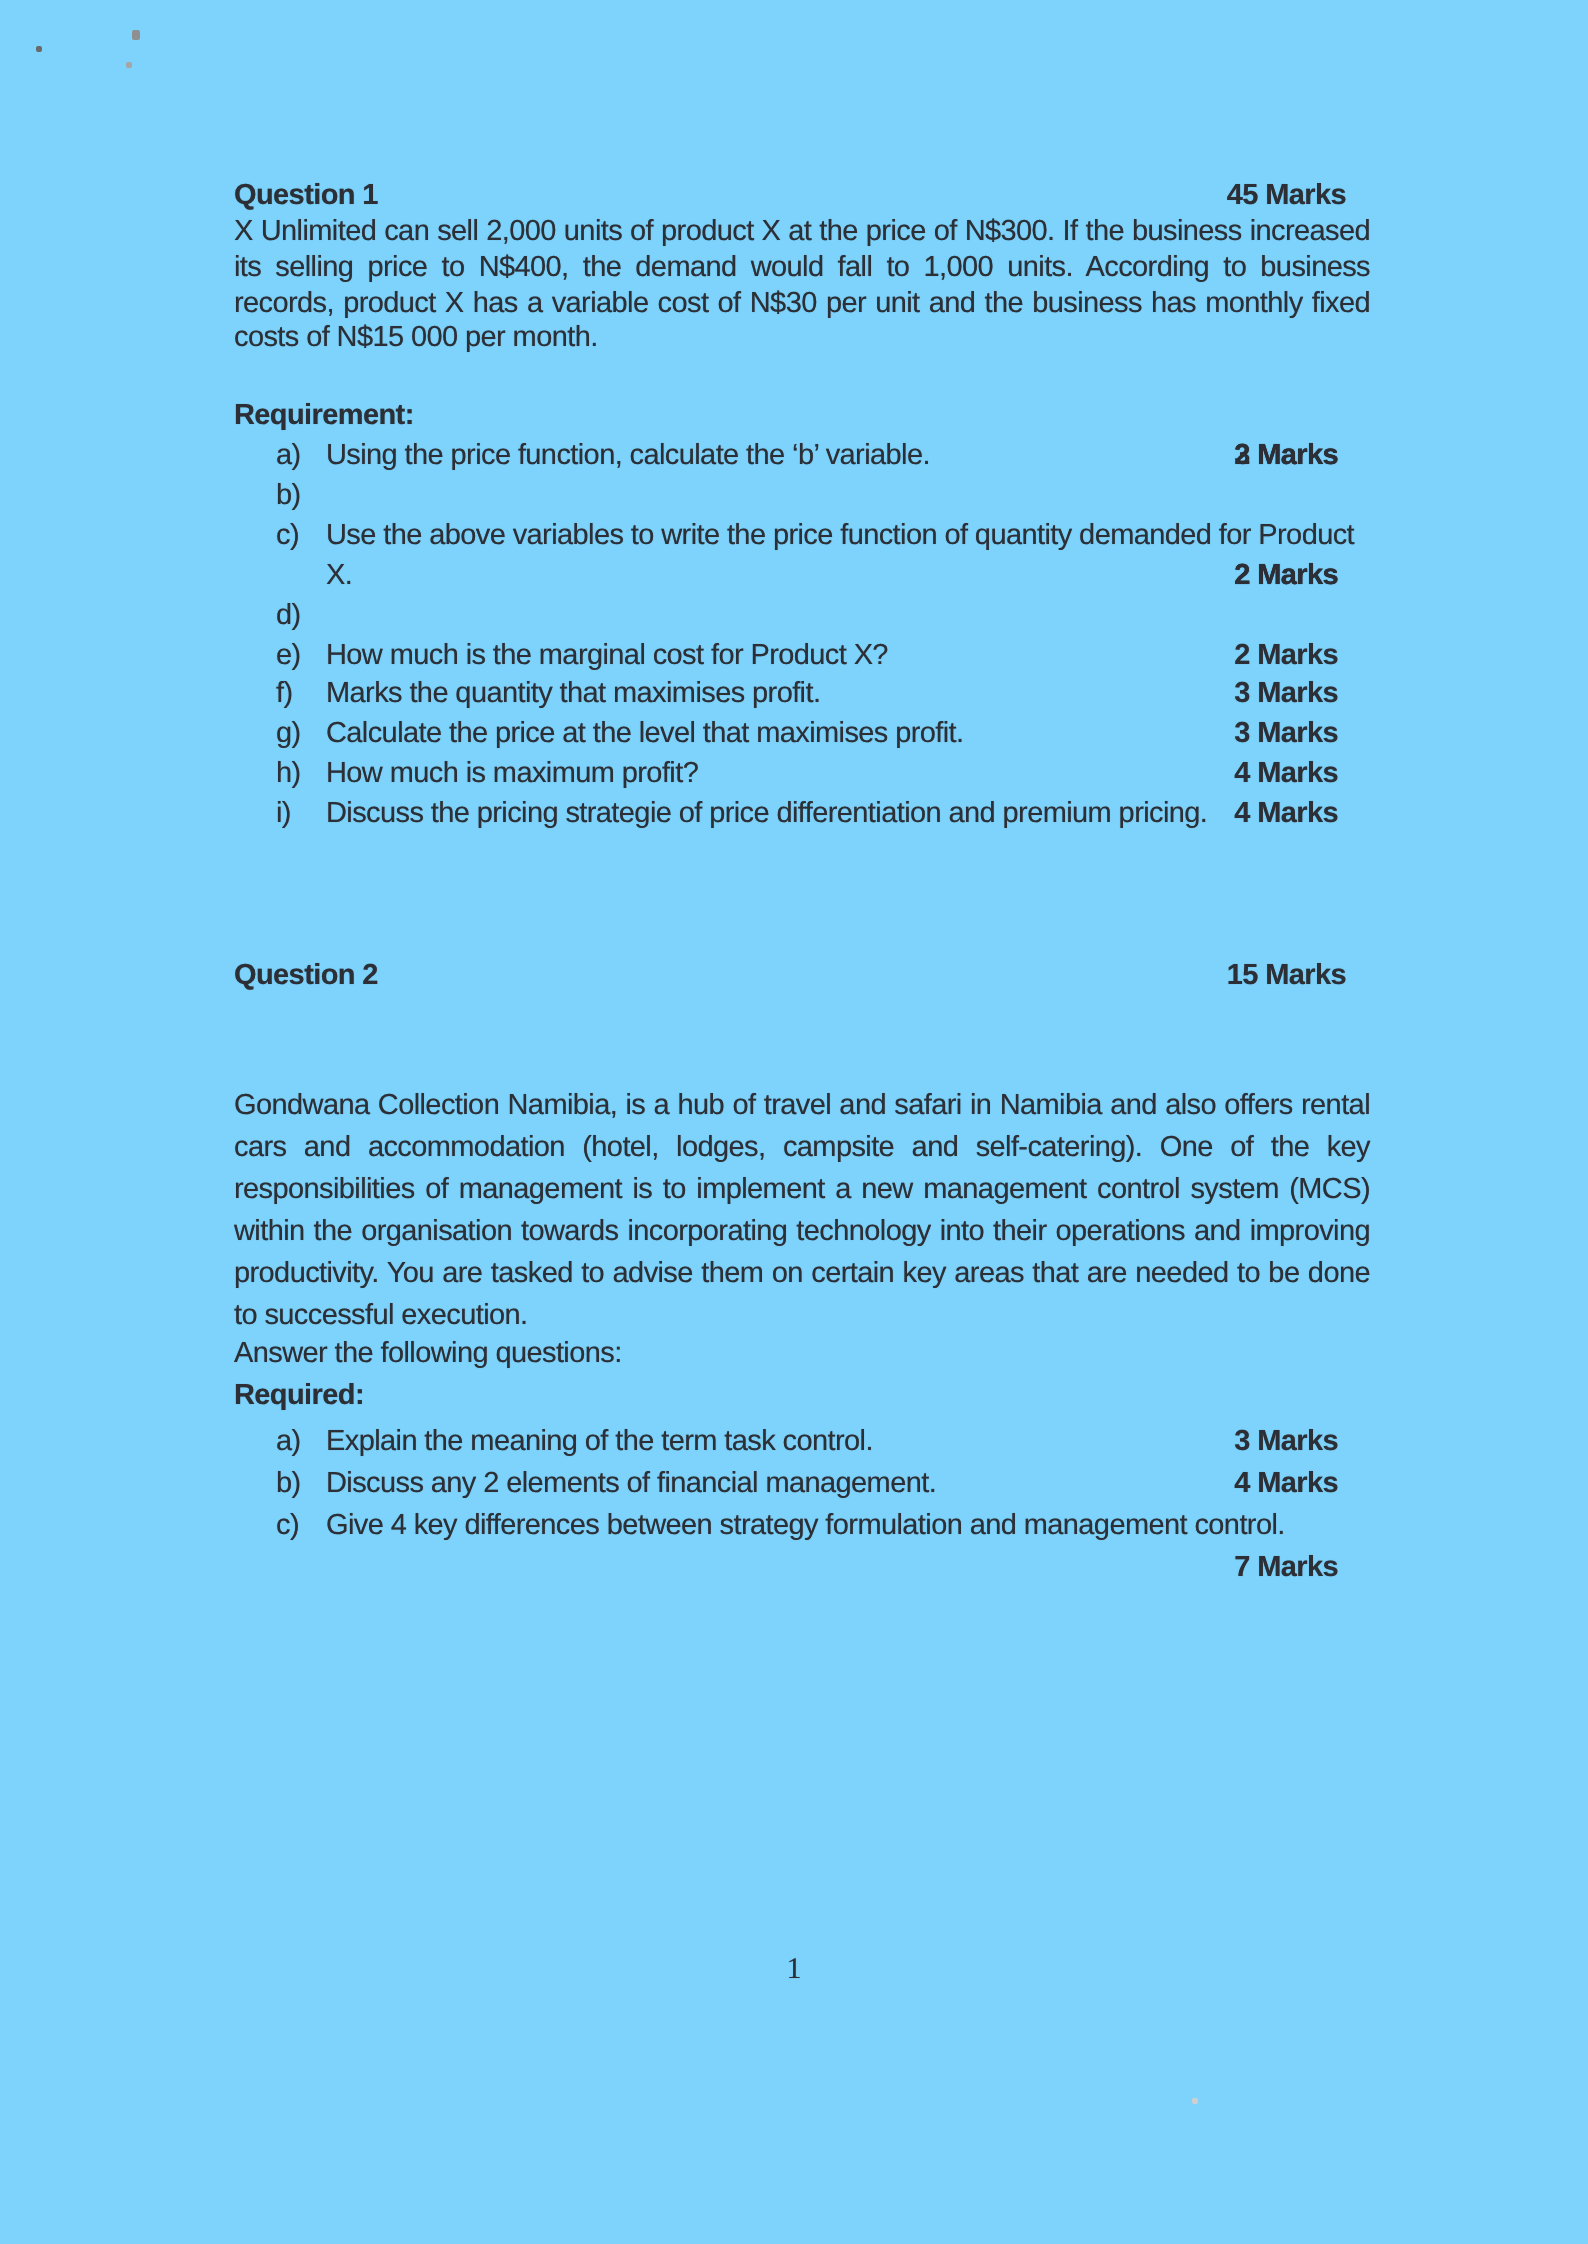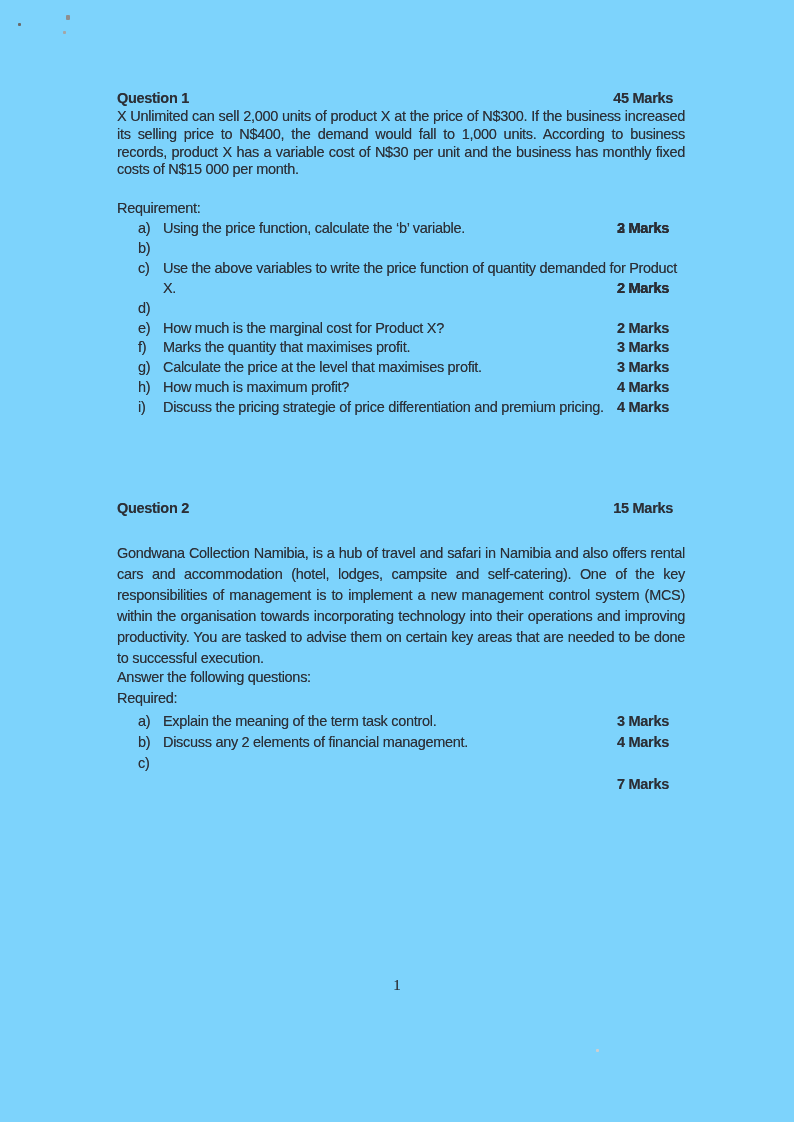--- a/index.html
+++ b/index.html
@@ -28,33 +28,33 @@
   .q-header {
     position: absolute;
     left: 0;
     width: 556px;
     display: flex;
     justify-content: space-between;
     font-weight: 700;
     line-height: 16px;
   }
   .q1-header { top: 90px; }
-  .q2-header { top: 500px; align-items: flex-end; }
+  .q2-header { top: 480px; align-items: flex-end; }
   .intro {
     position: absolute;
     left: 0;
     width: 568px;
     text-align: justify;
   }
   .q1-intro { top: 108px; line-height: 17.8px; }
   .q2-intro { top: 543px; line-height: 21.1px; }
   .bold-label {
     position: absolute;
     left: 0;
-    font-weight: 400;
+    font-weight: 700;
     line-height: 16px;
   }
   .requirement-label { top: 200px; }
   .answer-prompt { top: 669px; font-weight: 400; }
   .required-label { top: 690px; }
   .items {
     position: absolute;
     left: 0;
     width: 568px;
   }
@@ -184,21 +184,21 @@
         <div class="req-item">
           <span class="item-letter">a)</span>
           <span class="item-content"><span class="item-text">Explain the meaning of the term task control.</span><span class="item-marks">3 Marks</span></span>
         </div>
         <div class="req-item">
           <span class="item-letter">b)</span>
           <span class="item-content"><span class="item-text">Discuss any 2 elements of financial management.</span><span class="item-marks">4 Marks</span></span>
         </div>
         <div class="req-item marks-own-line">
           <span class="item-letter">c)</span>
-          <span class="item-content"><span class="item-marks">7 Marks</span></span>
+          <span class="item-content"><span class="item-text">Give 4 key differences between strategy formulation and management control.</span><span class="item-marks">7 Marks</span></span>
         </div>
       </div>
 
   </div>
 
   <div class="page-number">1</div>
 
 </div>
 
 </body></html>

